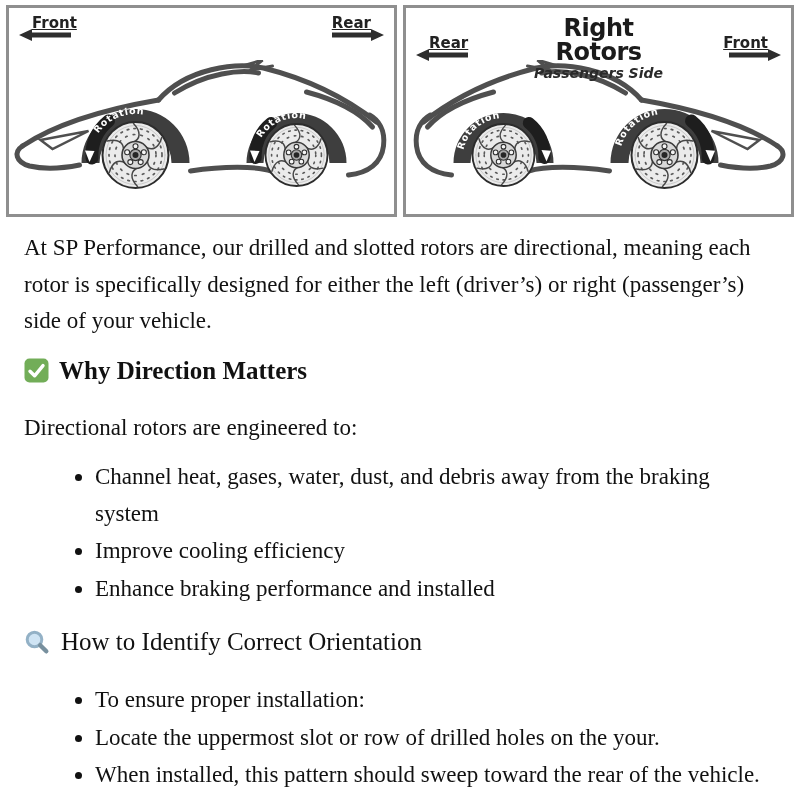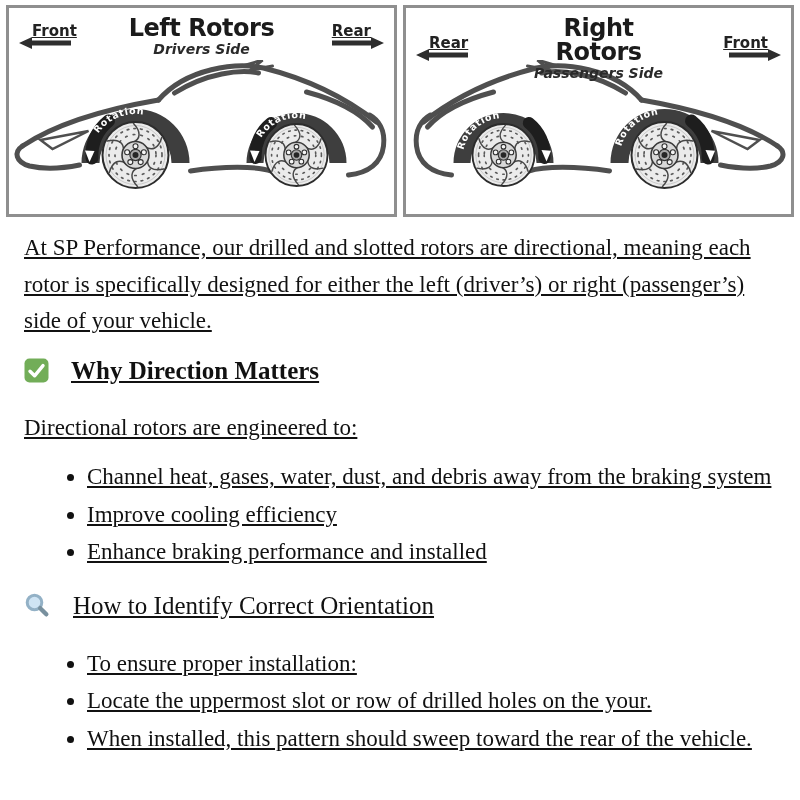--- a/index.html
+++ b/index.html
@@ -17,29 +17,29 @@
   .dir.left  .word { margin-left: 13px; }
   .dir.right .word { margin-right: 13px; }
   .dir svg { margin-top: -2px; display: block; }
   .titles { text-align: center; flex: 1; }
   .panel-title { font-weight: 700; font-size: 24px; line-height: 24px; color: #1b1b1b; letter-spacing: -0.5px; }
   .panel-sub { font-weight: 700; font-style: italic; font-size: 14px; color: #2a2a2a; margin-top: 1px; }
   .car-svg { position: absolute; left: 0; bottom: 2px; width: 100%; height: 152px; }
   .rot-text { font-family: "DejaVu Sans", sans-serif; font-size: 9.5px; font-weight: bold; fill: #fff; letter-spacing: 0.8px; }
 
   
-  .article { padding: 13px 28px 0 24px; font-size: 23px; line-height: 36.5px; text-decoration: underline; }
+  .article { padding: 13px 28px 0 24px; font-size: 23px; line-height: 36.5px; }
   .intro { margin: 0; max-width: 760px; }
-  h2 { font-size: 25px; margin: 0; line-height: 30px; display: flex; align-items: center; gap: 22px; }
+  h2 { font-size: 25px; margin: 0; line-height: 30px; display: flex; align-items: center; gap: 10px; }
   h2.why { margin-top: 16px; font-weight: 700; }
   h2.how { margin-top: 20px; font-weight: 400; }
   .lead { margin: 24px 0 12px; }
   ul { margin: 13px 0 0; padding-left: 63px; max-width: 776px; }
   ul.how-list { margin-top: 25px; }
-  li { margin: 0 0 1px; }
+  li { margin: 0 8px 1px; }
   .emoji-check { display: inline-block; width: 25px; height: 25px; flex: 0 0 25px; }
   .emoji-mag { display: inline-block; width: 27px; height: 27px; flex: 0 0 27px; }
 </style>
 </head>
 <body>
 
 <svg width="0" height="0" style="position:absolute" aria-hidden="true">
   <defs>
     <path id="slot" d="M -2,-31.5 C 6,-23 5,-16 -2.5,-12.5" fill="none" stroke="#474747" stroke-width="1.5"></path>
     <g id="rotor">
@@ -88,24 +88,20 @@
 
 <div class="diagram">
 
   <div class="panel">
     <div class="panel-head">
       <div class="dir left">
         <span class="word">Front</span>
         <svg width="52" height="12">
             <use href="#dir-arrow"></use>
           </svg>
-      </div>
-      <div class="titles">
-        <div class="panel-title">Left Rotors</div>
-        <div class="panel-sub">Drivers Side</div>
       </div>
       <div class="dir right">
         <span class="word">Rear</span>
         <svg width="52" height="12" style="transform:scaleX(-1)">
             <use href="#dir-arrow"></use>
           </svg>
       </div>
     </div>
     <svg class="car-svg" viewBox="0 0 382 152" preserveAspectRatio="xMidYMax meet">
       <use href="#carbody"></use>

